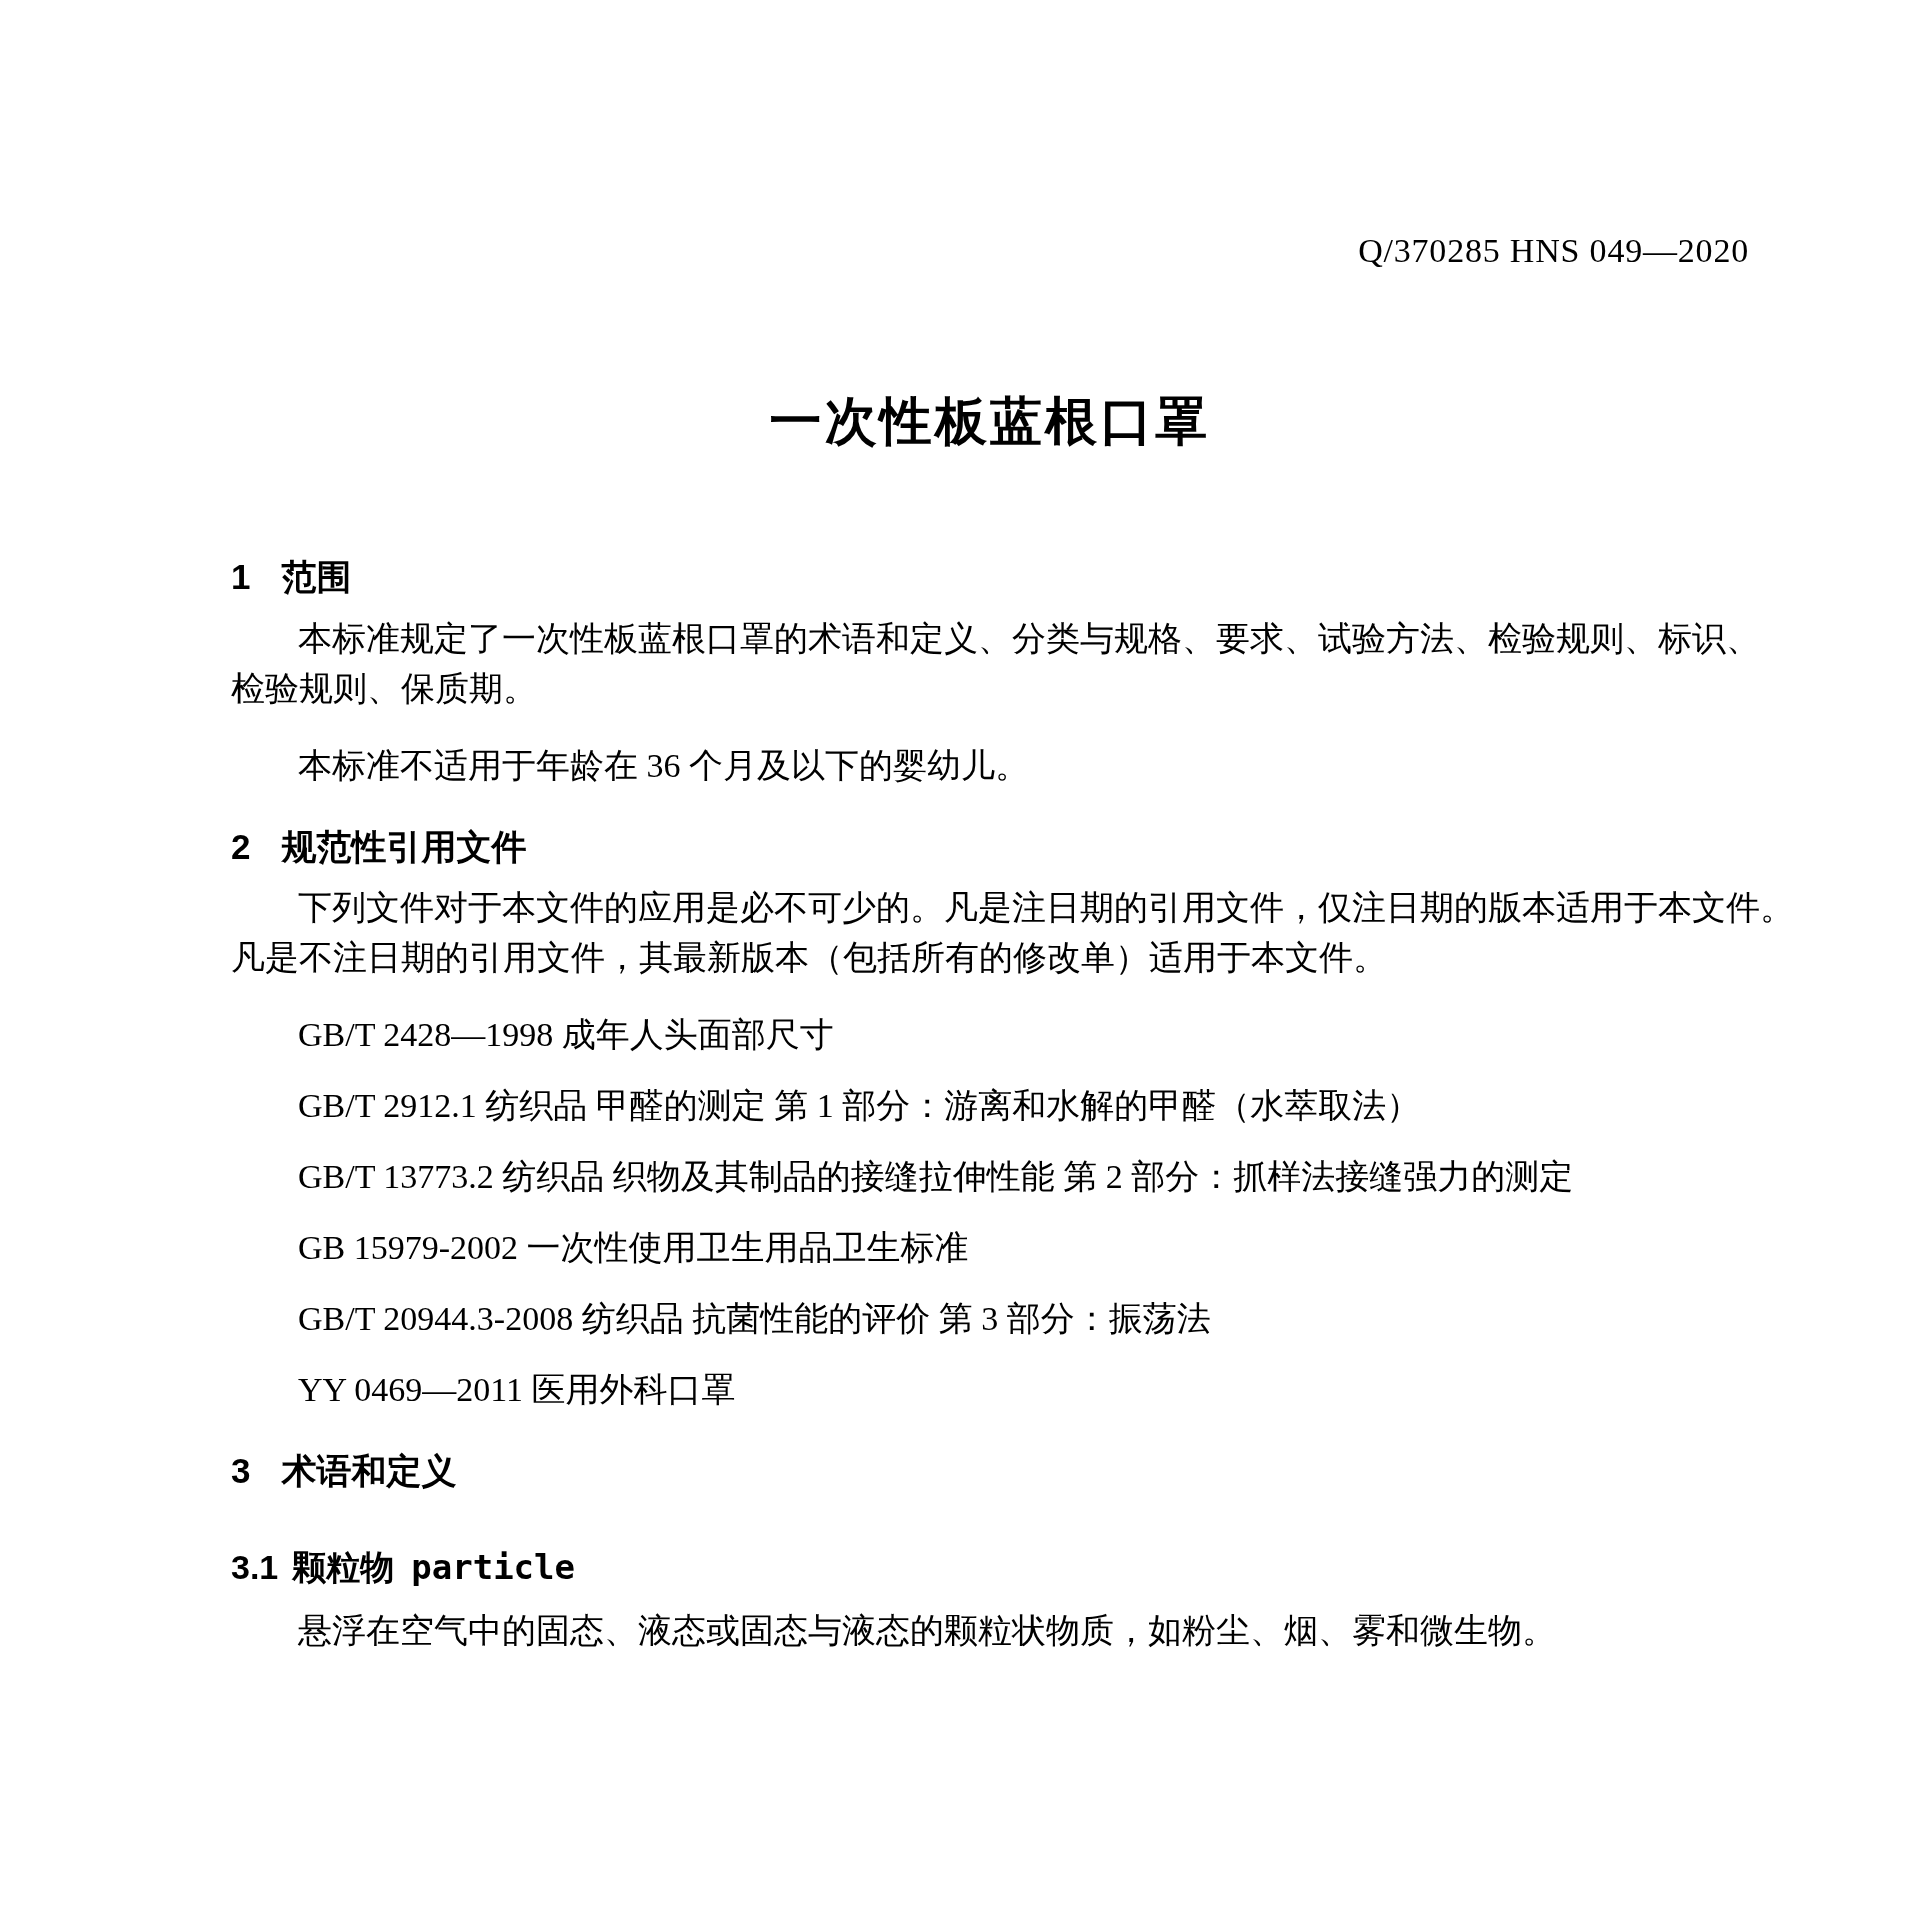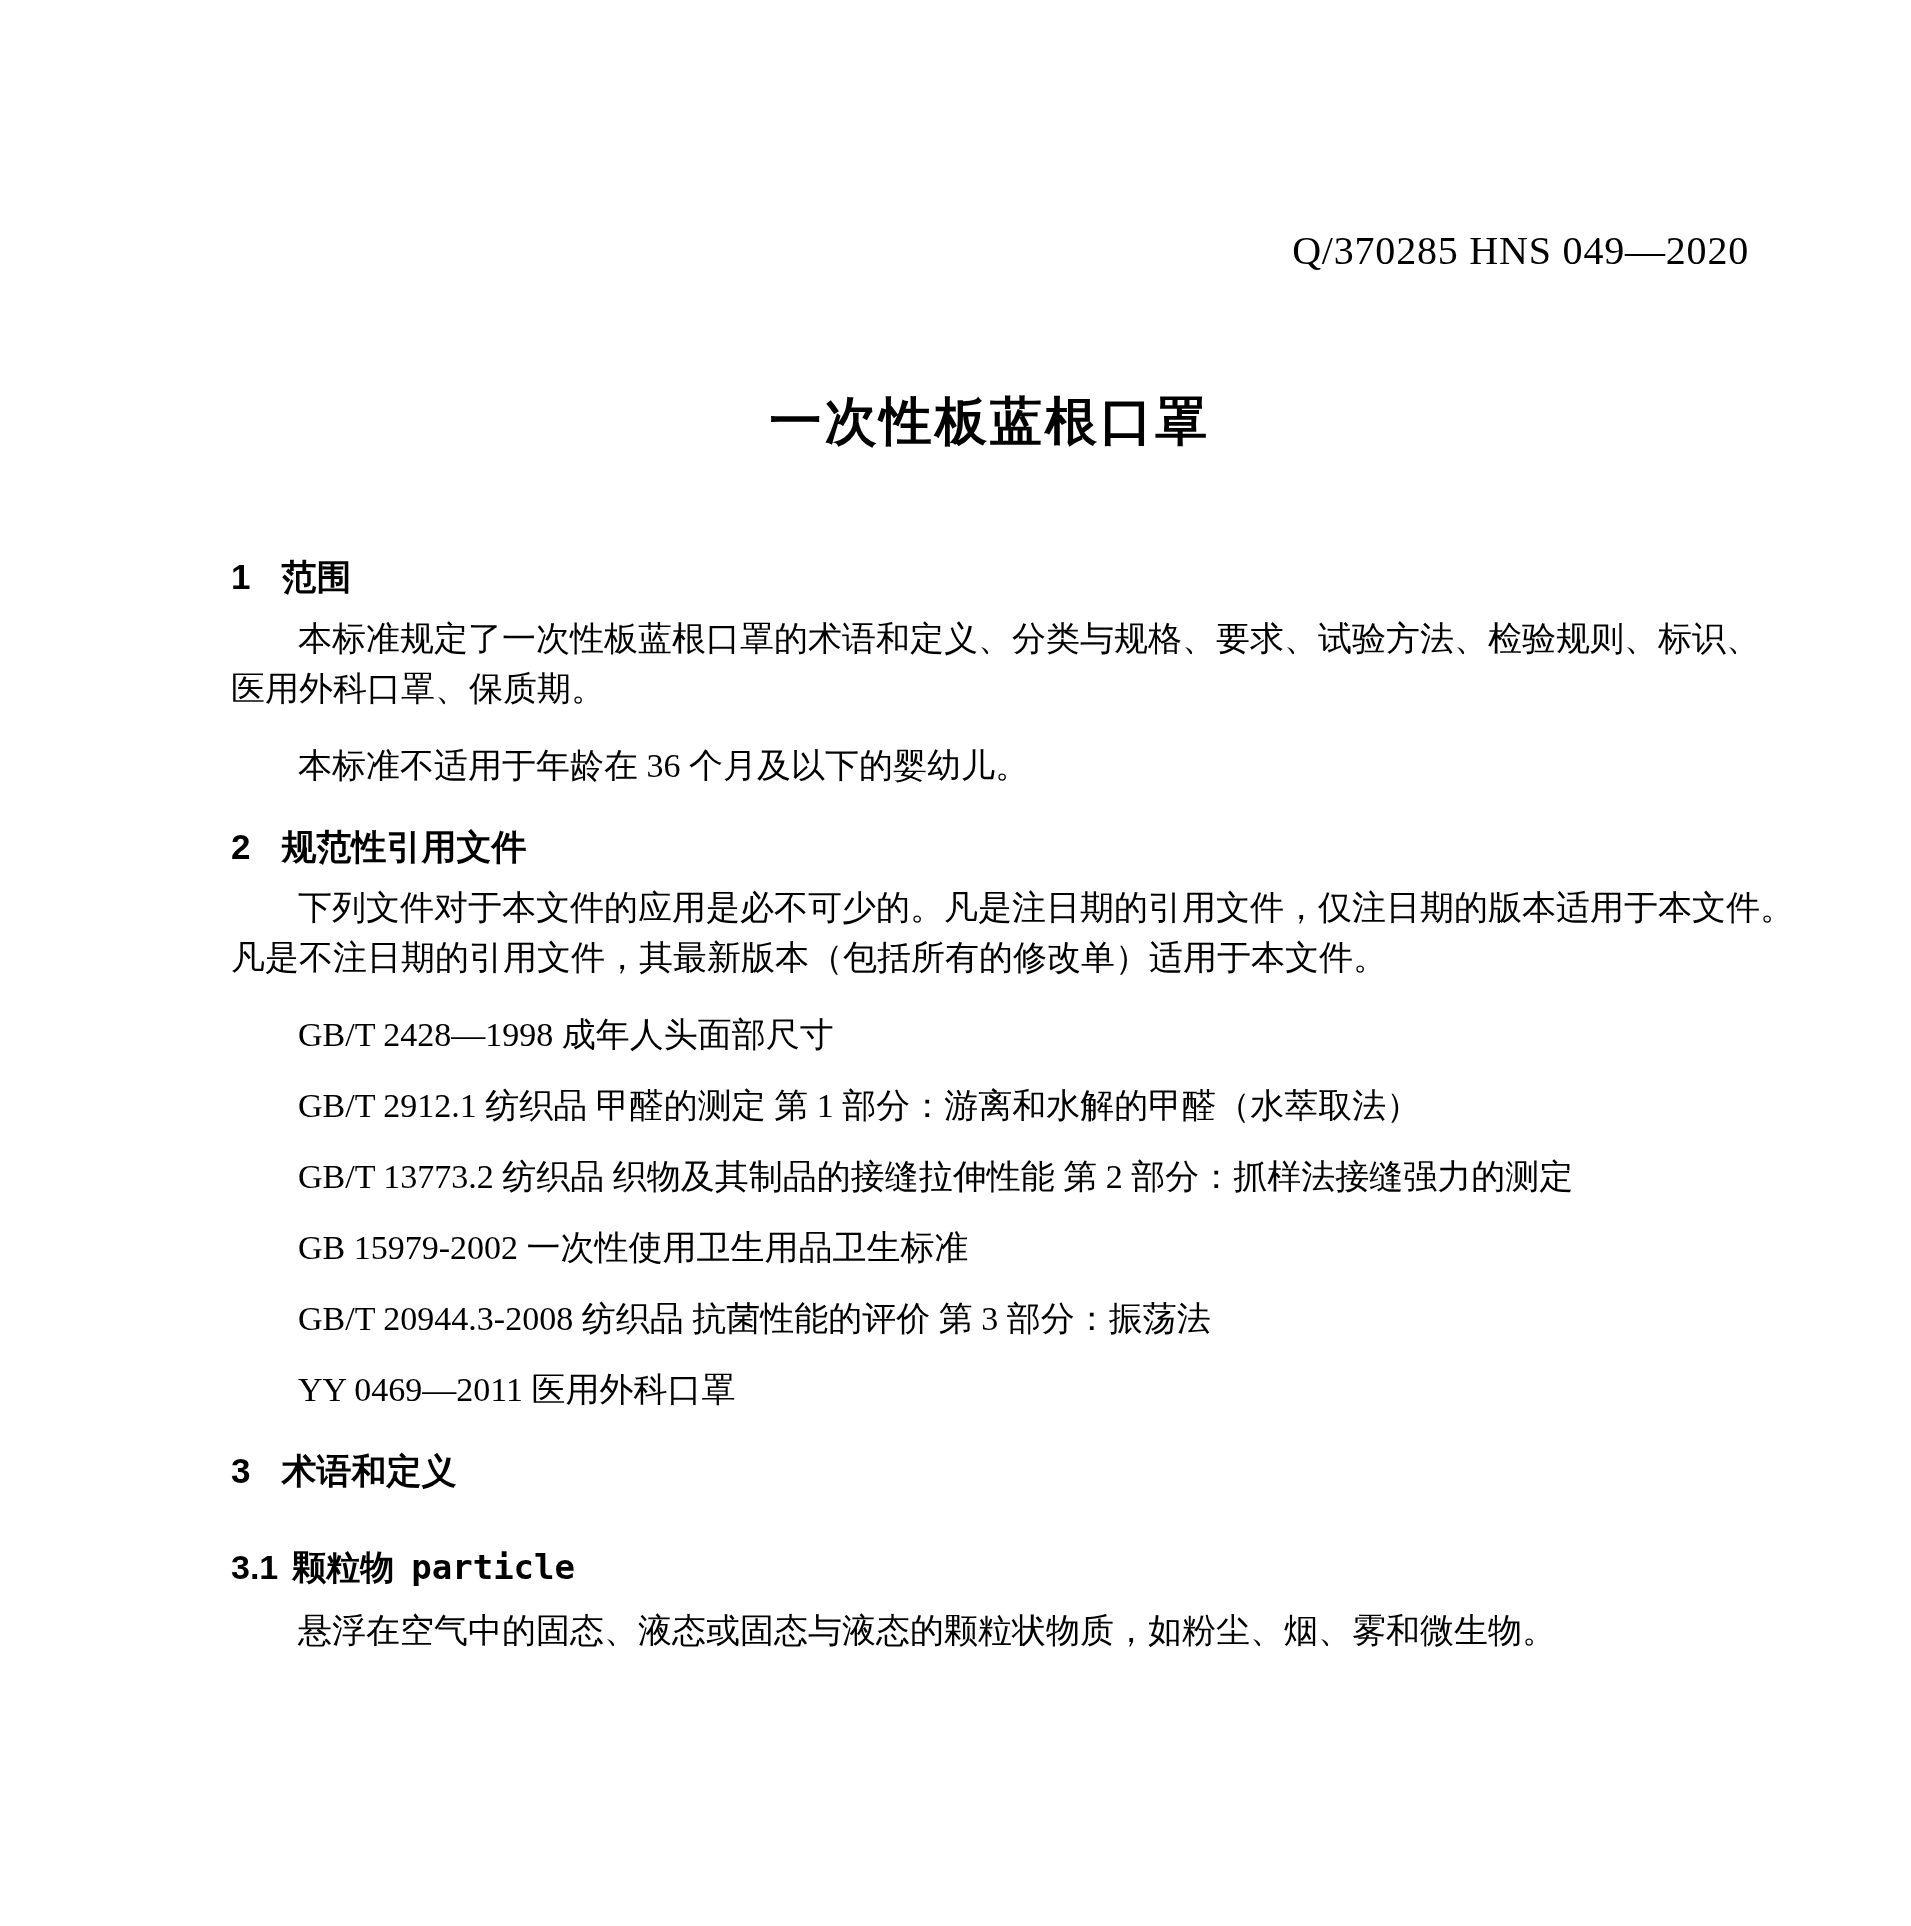--- a/index.html
+++ b/index.html
@@ -10,21 +10,21 @@
     background: #ffffff;
     color: #000000;
     overflow: hidden;
     font-family: "Liberation Serif", "DejaVu Serif", serif;
   }
   .content { padding: 231px 162px 0 231px; }
 
   .doc-number {
     text-align: right;
     font-family: "Liberation Serif", "DejaVu Serif", serif;
-    font-size: 40px;
+    font-size: 34px;
     line-height: 39px;
     letter-spacing: 0.8px;
     white-space: nowrap;
   }
 
   .title {
     margin: 120px 0 100px 0;
     text-align: center;
     font-family: "Liberation Sans", "DejaVu Sans", sans-serif;
     font-weight: 700;
@@ -83,21 +83,21 @@
     <div class="doc-number">Q/370285 HNS 049—2020</div>
 
     <div class="title">一次性板蓝根口罩</div>
 
     <div>
       <div class="h2">
         <span class="num">1</span><span>范围</span>
       </div>
       <div class="para">
         <span class="line indent">本标准规定了一次性板蓝根口罩的术语和定义、分类与规格、要求、试验方法、检验规则、标识、</span>
-        <span class="line">医用外科口罩、保质期。</span>
+        <span class="line">检验规则、保质期。</span>
       </div>
       <div class="para">
         <span class="line indent">本标准不适用于年龄在 36 个月及以下的婴幼儿。</span>
       </div>
     </div>
 
     <div>
       <div class="h2">
         <span class="num">2</span><span>规范性引用文件</span>
       </div>

